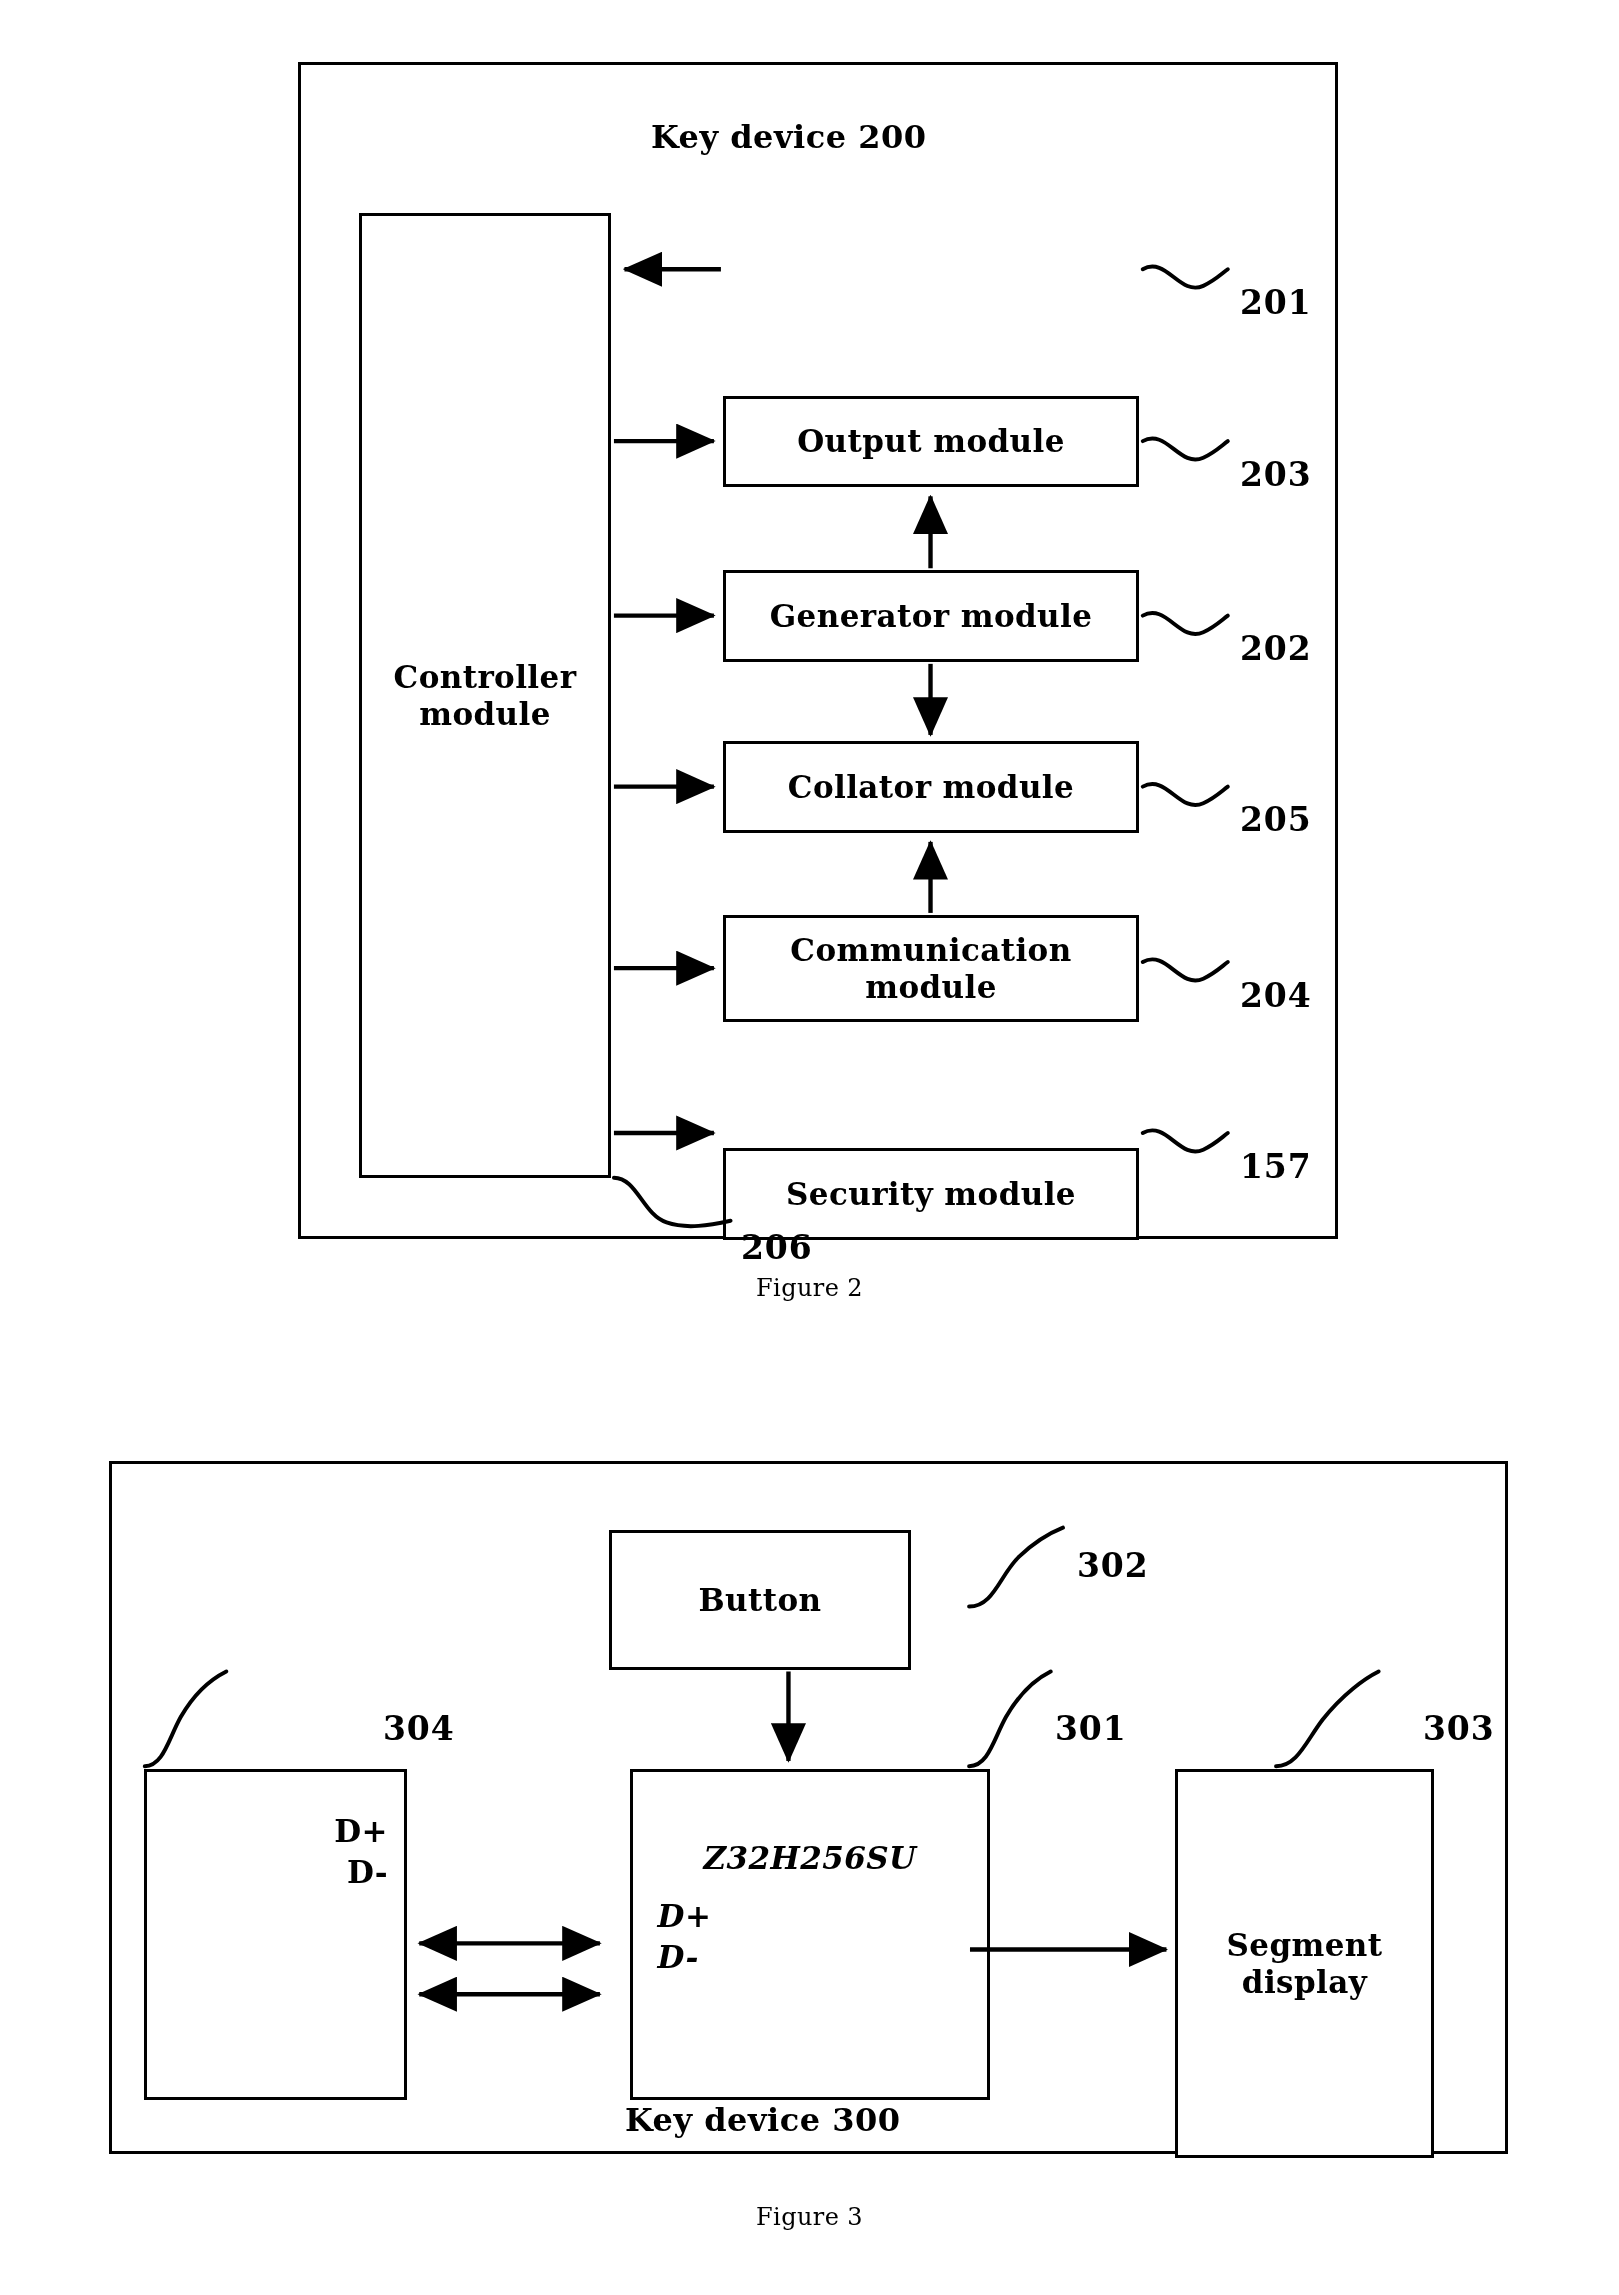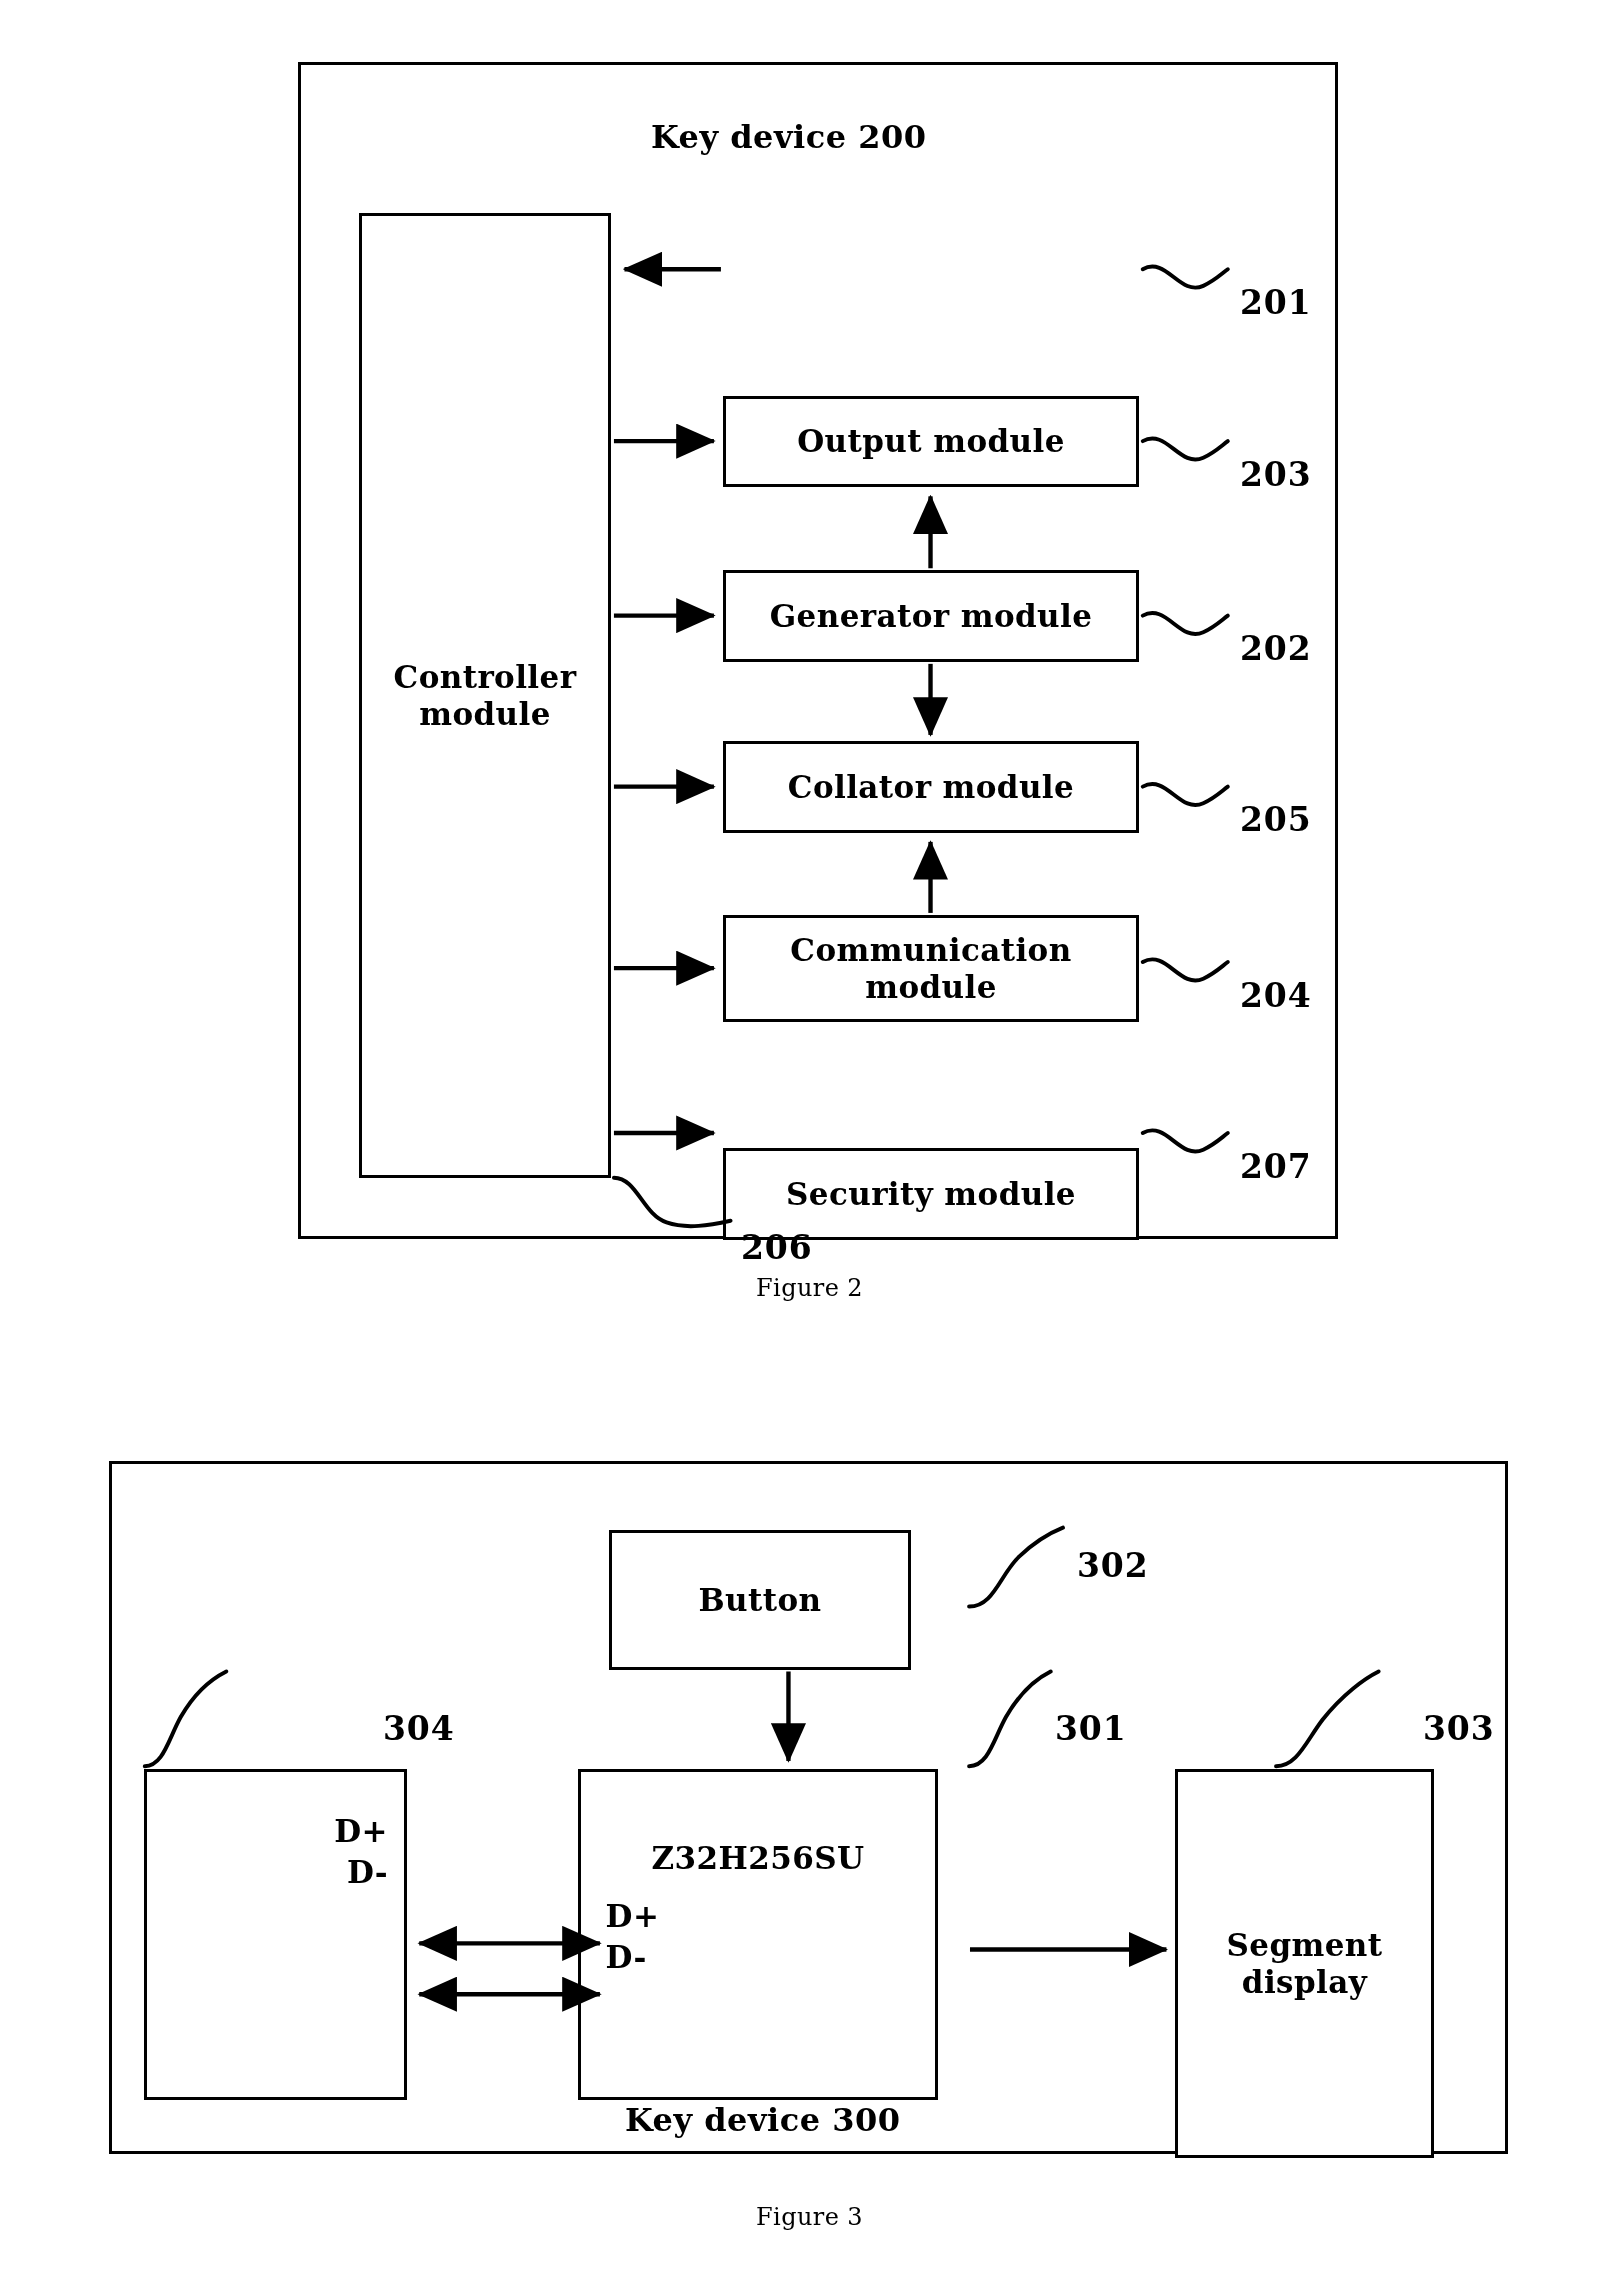--- a/index.html
+++ b/index.html
@@ -115,39 +115,39 @@
 
   <div class="mbox" style="left:723px; top:1148px; width:416px; height:92px;align-items:center;">
     <span>Security module</span>
   </div>
 
   <div class="ref-num" style="left:1240px; top:239px;">201</div>
   <div class="ref-num" style="left:1240px; top:411px;">203</div>
   <div class="ref-num" style="left:1240px; top:585px;">202</div>
   <div class="ref-num" style="left:1240px; top:756px;">205</div>
   <div class="ref-num" style="left:1240px; top:932px;">204</div>
-  <div class="ref-num" style="left:1240px; top:1103px;">207</div>
+  <div class="ref-num" style="left:1240px; top:1103px;">157</div>
   <div class="ref-num" style="left:741px; top:1184px;">206</div>
 
   <div class="fig-caption" style="left:0px; top:1274px; width:1619px;">Figure 2</div>
 
   <div class="outer-frame" style="left:109px; top:1461px; width:1399px; height:693px;"></div>
 
   <div class="mbox" style="left:609px; top:1530px; width:302px; height:140px;">
     <span>Button</span>
   </div>
 
   <div class="mbox plain" style="left:144px; top:1769px; width:263px; height:331px; position:absolute;">
     <div style="text-align:right; padding-right:16px; margin-top:39px; line-height:1.32; font-weight:bold; font-size:31px;">
       <span>D+</span><br>
       <span>D-</span>
     </div>
   </div>
 
-  <div class="mbox plain" style="left:578px; top:1769px; width:360px; height:331px;">
+  <div class="mbox plain" style="left:630px; top:1769px; width:360px; height:331px;font-style:italic;">
     <div style="text-align:center; font-weight:bold; font-size:31px; margin-top:68px;">Z32H256SU</div>
     <div style="text-align:left; padding-left:24.6px; margin-top:19.3px; line-height:1.32; font-weight:bold; font-size:31px;">
       <span>D+</span><br>
       <span>D-</span>
     </div>
   </div>
 
   <div class="mbox" style="left:1175px; top:1769px; width:259px; height:389px; flex-direction:column;">
     <span>Segment</span>
     <span>display</span>

